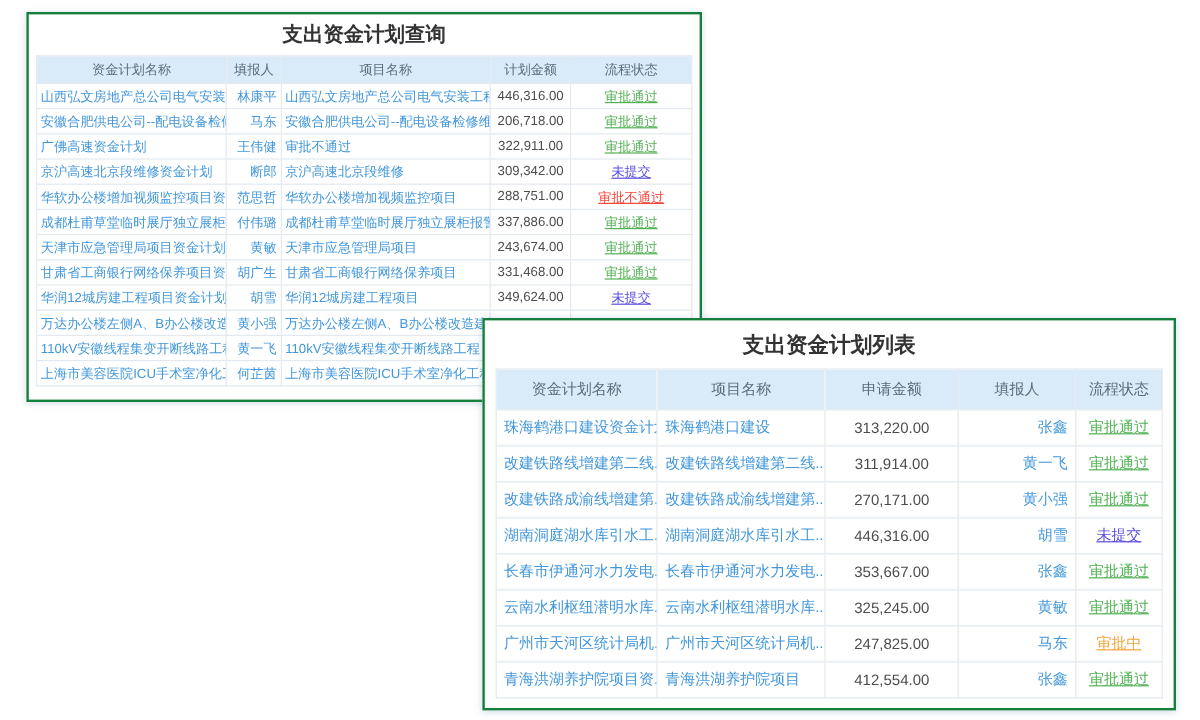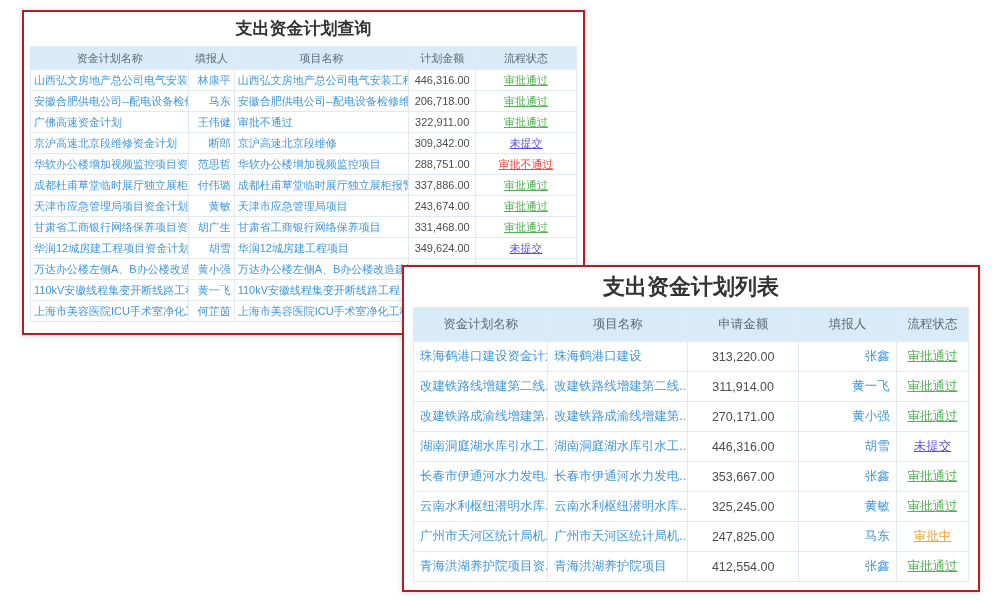--- a/index.html
+++ b/index.html
@@ -1,28 +1,28 @@
 <!DOCTYPE html>
 <html><head>
 <meta charset="utf-8">
 <style>
   html,body{margin:0;padding:0;}
   body{
     width:1000px;height:600px;position:relative;background:#ffffff;overflow:hidden;
     font-family:"Liberation Sans","DejaVu Sans",sans-serif;
   }
   .panel{
-    position:absolute;background:#ffffff;border:2px solid #b91c1c;box-sizing:border-box;
+    position:absolute;background:#ffffff;border:2px solid #15803d;box-sizing:border-box;
     box-shadow:0 1px 6px rgba(90,130,170,.28);
   }
   .panel-query{left:22px;top:10px;width:563px;height:325px;padding:0 6px;z-index:1;}
   .panel-list{left:402px;top:265px;width:578px;height:327px;padding:0 9px;z-index:2;}
   .panel-title{text-align:center;font-weight:bold;color:#333333;}
   .panel-query .panel-title{font-size:17px;height:34px;line-height:34px;}
-  .panel-list .panel-title{font-size:22px;height:40px;line-height:40px;}
+  .panel-list .panel-title{font-size:18px;height:40px;line-height:40px;}
   table.grid{width:100%;border-collapse:collapse;table-layout:fixed;}
   .grid th,.grid td{
     border:1px solid #e2e9f1;white-space:nowrap;overflow:hidden;
     box-sizing:border-box;padding:0 3px;font-weight:normal;
   }
   .grid th{background:#d9eaf8;color:#5b6b7a;}
   .panel-query th{font-size:11px;height:23px;}
   .panel-query td{font-size:11px;height:21px;}
   .panel-list th{font-size:12.5px;height:34px;}
   .panel-list td{font-size:12.5px;height:30px;}

